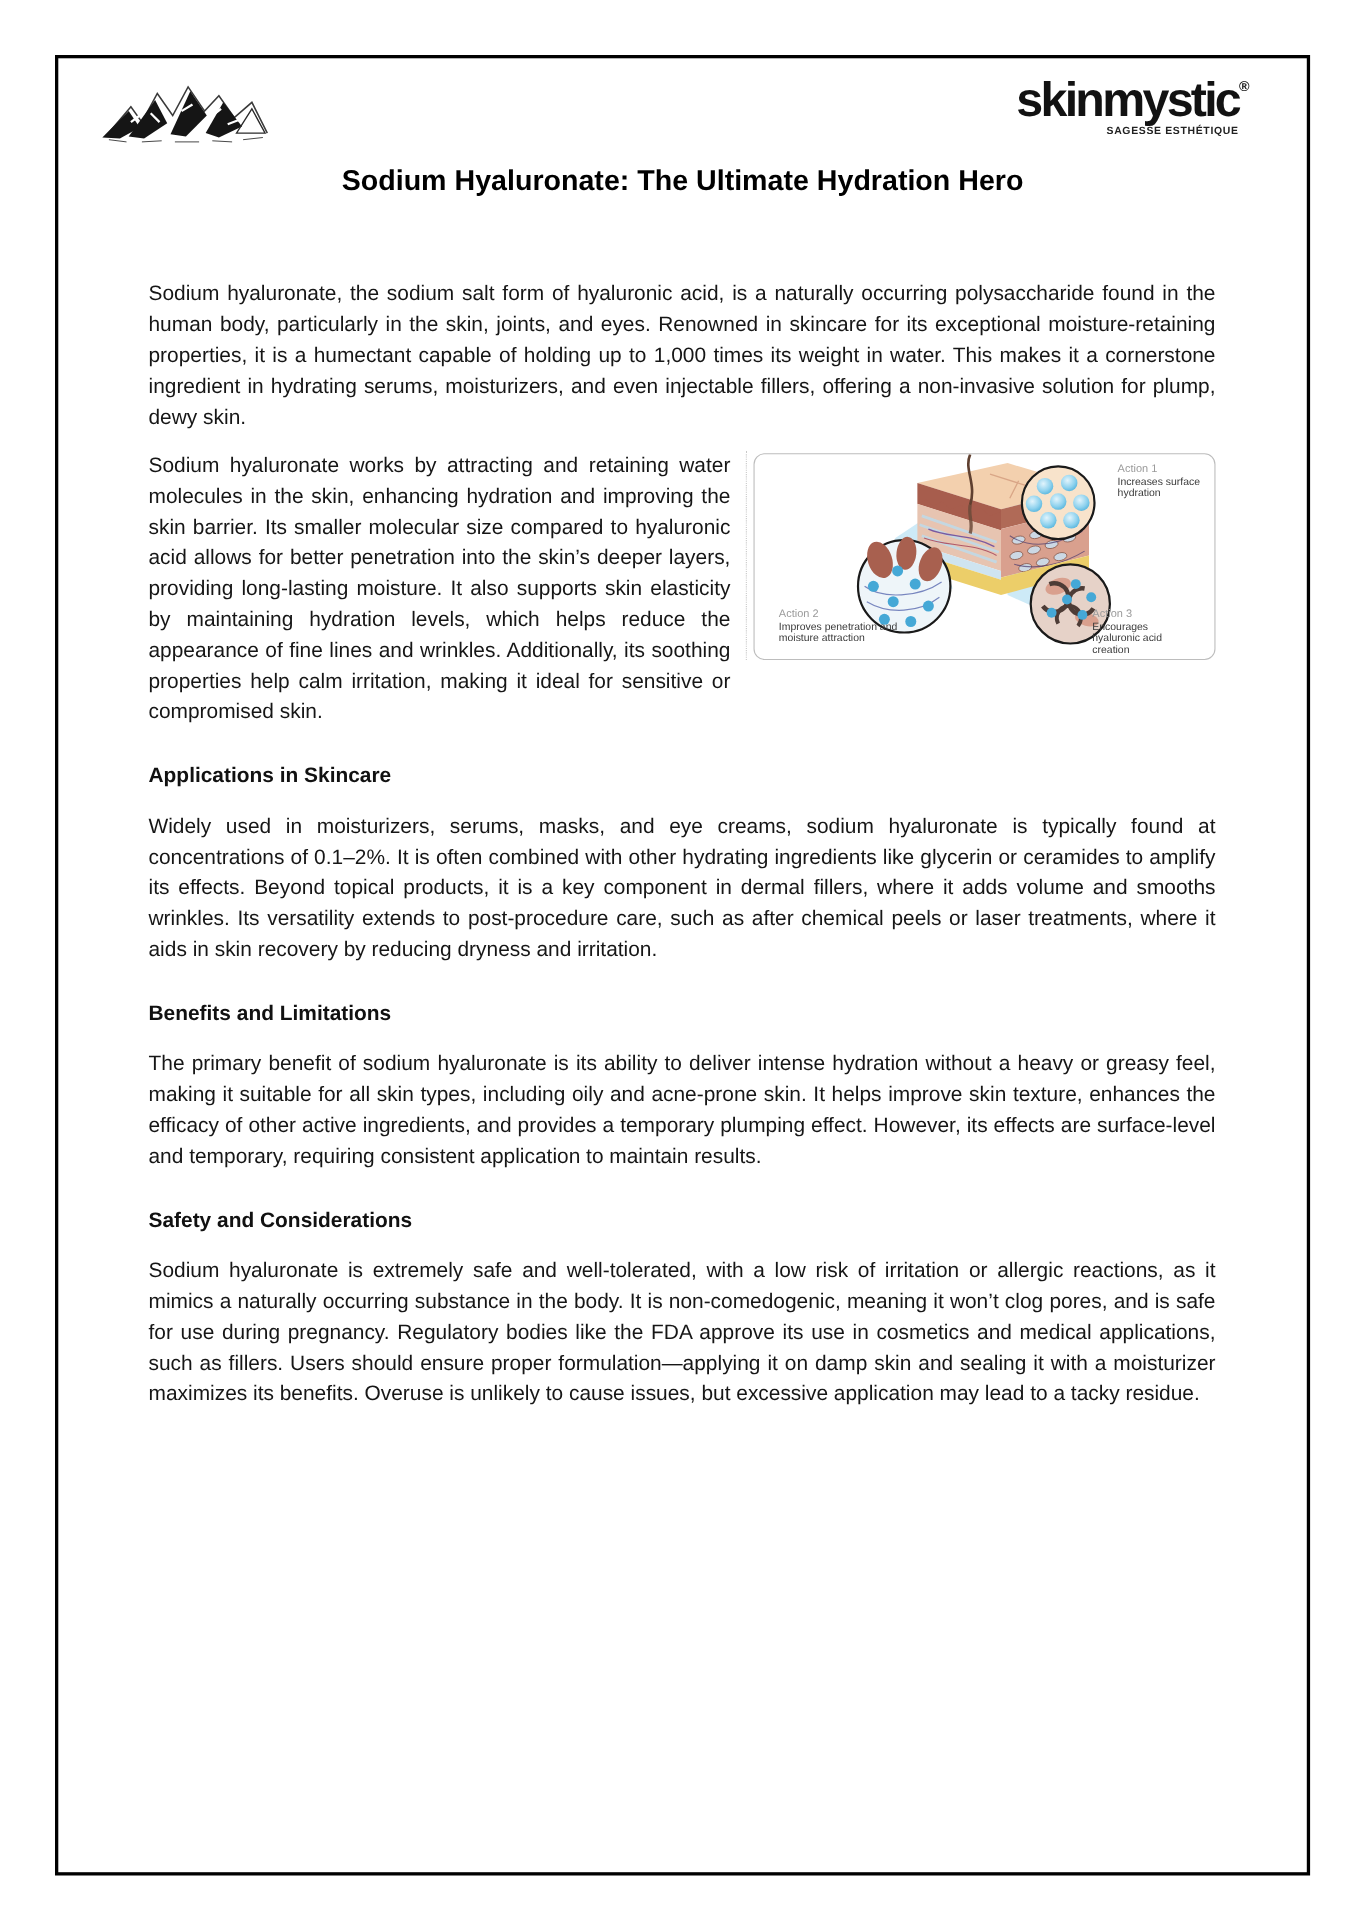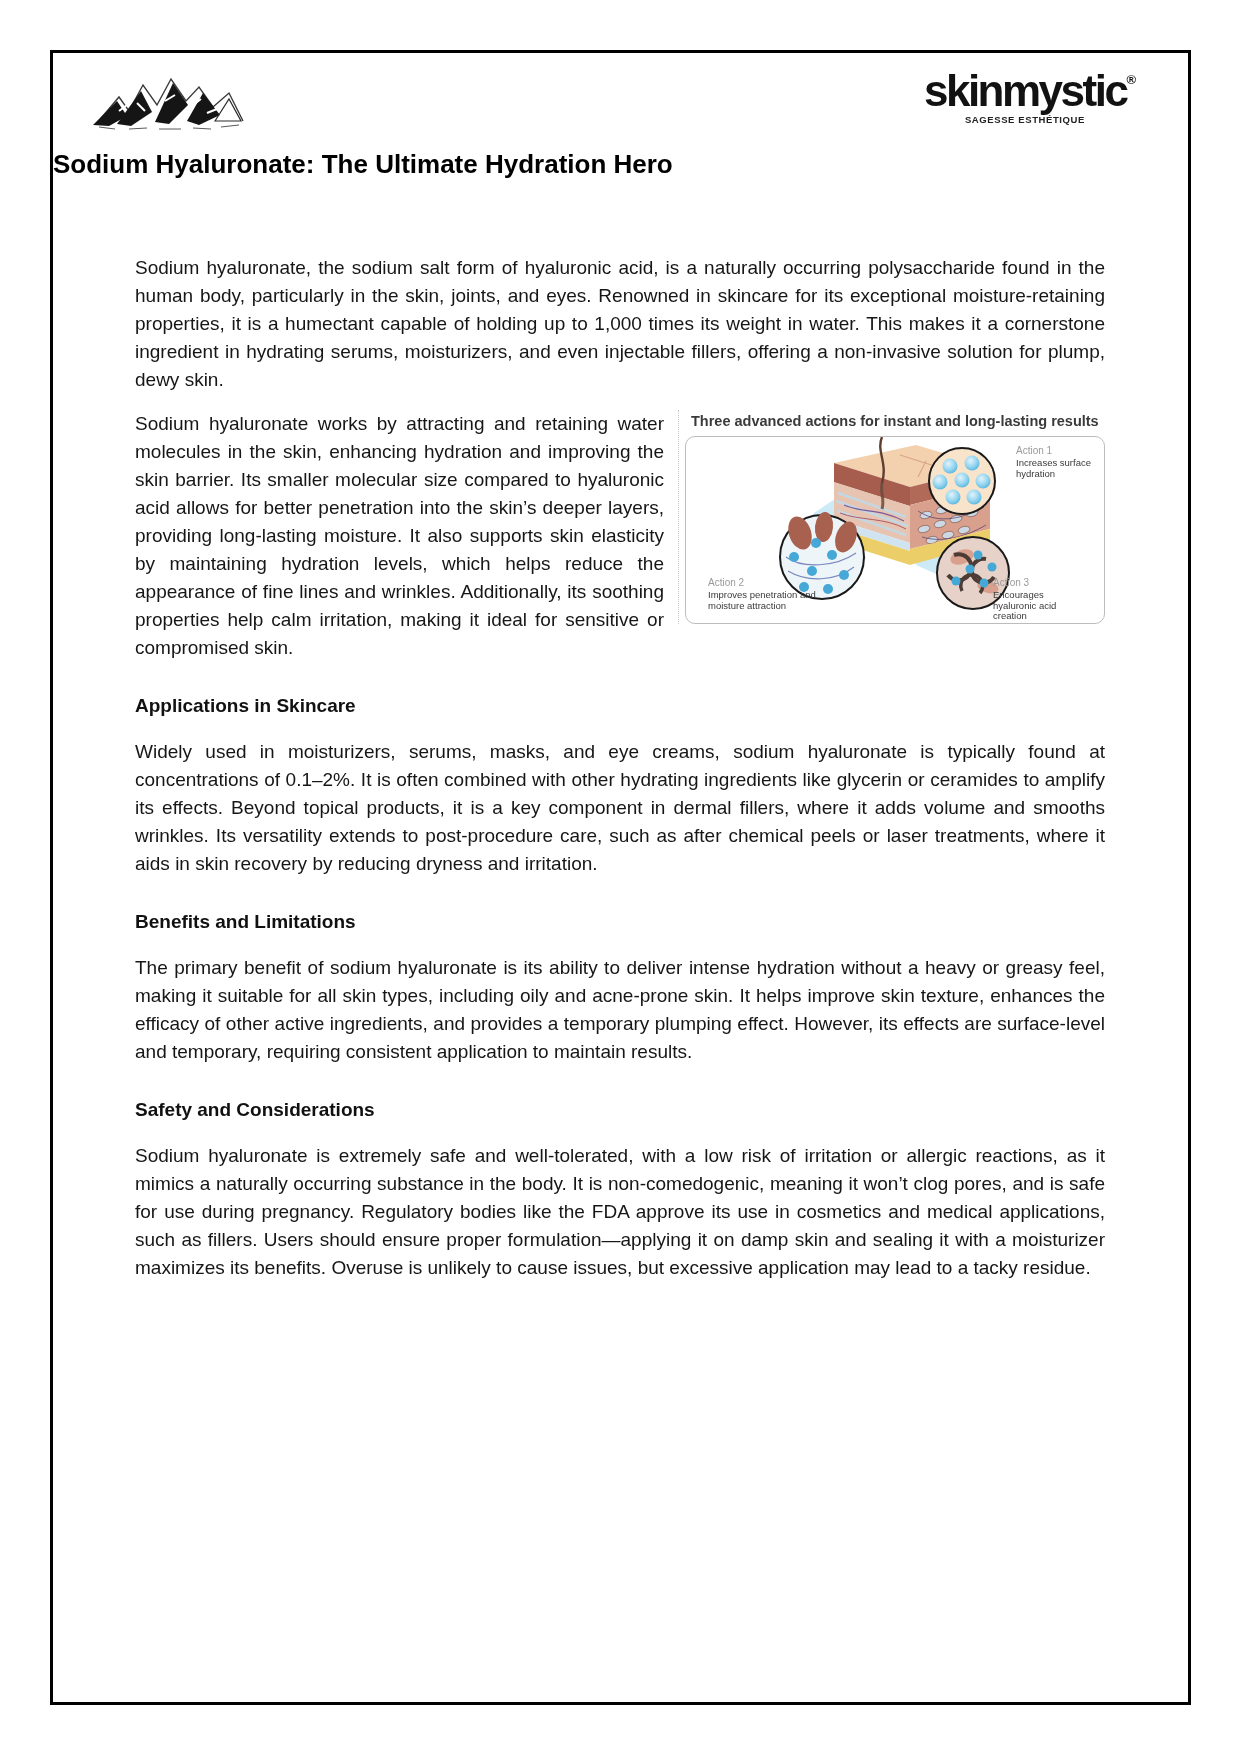--- a/index.html
+++ b/index.html
@@ -19,25 +19,25 @@
   }
   .mountains{width:160px;height:70px;margin-top:6px;}
   .brand{text-align:right;margin-top:6px;}
   .wordmark{
     font-size:44px;font-weight:bold;letter-spacing:-2.5px;color:#121212;
     line-height:1;white-space:nowrap;
   }
   .regmark{font-size:13px;font-weight:bold;vertical-align:22px;letter-spacing:0;}
   .tagline{
     font-size:9.5px;font-weight:600;letter-spacing:0.6px;color:#222;
-    margin-top:1px;margin-right:10px;text-align:center;
+    margin-top:1px;margin-right:10px;
   }
   
   .doc-title{
-    text-align:left;font-size:26px;font-weight:bold;color:#000;
+    text-align:center;font-size:26px;font-weight:bold;color:#000;
     margin:10px 0 0 0;
   }
   
   .main{padding:62px 83px 0 82px;}
   .para{
     font-size:19px;line-height:28px;text-align:justify;
     margin:0 0 16px 0;color:#161616;
   }
   .sec-heading{
     font-size:19px;line-height:28px;font-weight:bold;color:#111;
@@ -94,21 +94,20 @@
 
   <div class="main">
 
     <div class="sec-intro">
       <p class="para">Sodium hyaluronate, the sodium salt form of hyaluronic acid, is a naturally occurring polysaccharide found in the human body, particularly in the skin, joints, and eyes. Renowned in skincare for its exceptional moisture-retaining properties, it is a humectant capable of holding up to 1,000 times its weight in water. This makes it a cornerstone ingredient in hydrating serums, moisturizers, and even injectable fillers, offering a non-invasive solution for plump, dewy skin.</p>
     </div>
 
     <div>
       <div class="para">
         <div class="fig">
-          <div class="fig-title">Three advanced actions for instant and long-lasting results</div>
           <div class="fig-box">
             <svg width="417" height="185" viewBox="0 0 417 185" aria-hidden="true">
               <defs>
                 <radialGradient id="mol" cx="0.4" cy="0.35" r="0.8">
                   <stop offset="0%" stop-color="#e2f4fc"></stop>
                   <stop offset="55%" stop-color="#8fd2ee"></stop>
                   <stop offset="100%" stop-color="#3fa9d6"></stop>
                 </radialGradient>
               </defs>
 

